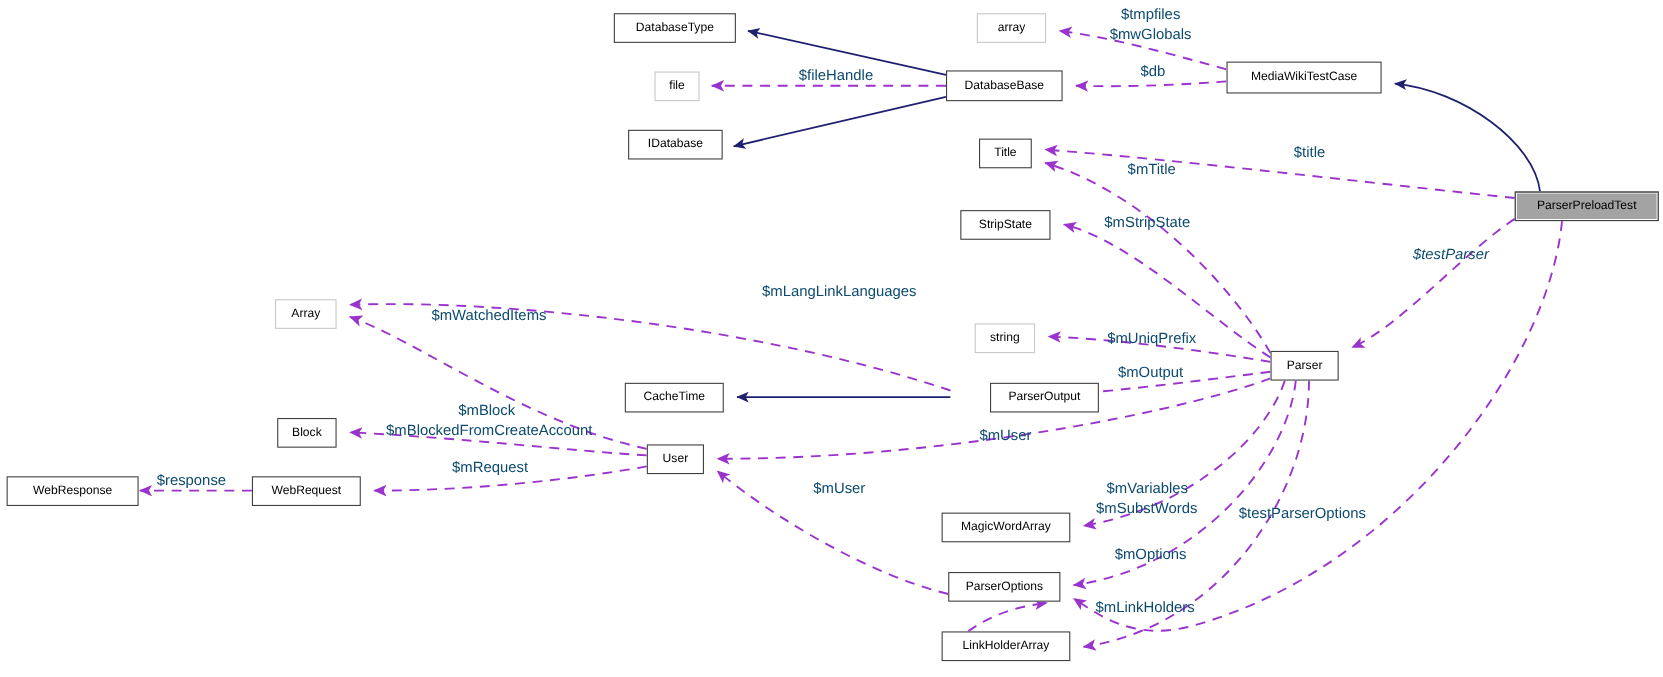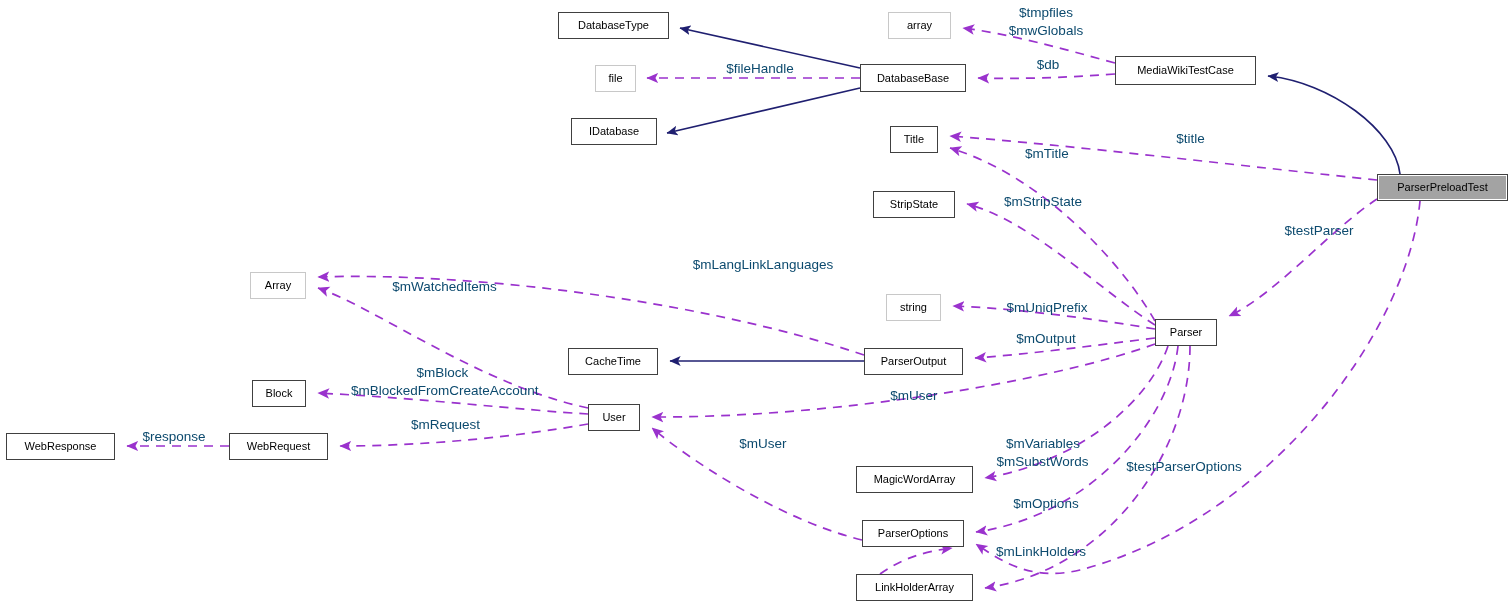--- a/index.html
+++ b/index.html
@@ -164,30 +164,30 @@
   </div>
   <div class="node faint" style="left:886px; top:294px; width:55px; height:27px;">
     <span>string</span>
   </div>
   <div class="node solid" style="left:1155px; top:319px; width:62px; height:27px;">
     <span>Parser</span>
   </div>
   <div class="node solid" style="left:568px; top:348px; width:90px; height:27px;">
     <span>CacheTime</span>
   </div>
-  <div class="node solid" style="left:864px; top:348px; width:99px; height:27px;">
+  <div class="node solid" style="left:900px; top:348px; width:99px; height:27px;">
     <span>ParserOutput</span>
   </div>
   <div class="node solid" style="left:252px; top:380px; width:54px; height:27px;">
     <span>Block</span>
   </div>
   <div class="node solid" style="left:588px; top:404px; width:52px; height:27px;">
     <span>User</span>
   </div>
-  <div class="node solid" style="left:6px; top:433px; width:109px; height:27px;">
+  <div class="node solid" style="left:6px; top:433px; width:120px; height:27px;">
     <span>WebResponse</span>
   </div>
   <div class="node solid" style="left:229px; top:433px; width:99px; height:27px;">
     <span>WebRequest</span>
   </div>
   <div class="node solid" style="left:856px; top:466px; width:117px; height:27px;">
     <span>MagicWordArray</span>
   </div>
   <div class="node solid" style="left:862px; top:520px; width:102px; height:27px;">
     <span>ParserOptions</span>
@@ -196,21 +196,21 @@
     <span>LinkHolderArray</span>
   </div>
 
   <div class="edge-label" style="left:1011px; top:5px; width:70px;">$tmpfiles</div>
   <div class="edge-label" style="left:1000px; top:23px; width:92px;">$mwGlobals</div>
   <div class="edge-label" style="left:1031px; top:57px; width:34px;">$db</div>
   <div class="edge-label" style="left:720px; top:61px; width:80px;">$fileHandle</div>
   <div class="edge-label" style="left:1168px; top:131px; width:45px;">$title</div>
   <div class="edge-label" style="left:1019px; top:146px; width:56px;">$mTitle</div>
   <div class="edge-label" style="left:997px; top:194px; width:92px;">$mStripState</div>
-  <div class="edge-label" style="left:1280px; top:223px; width:78px;">$testParser</div>
+  <div class="edge-label" style="left:1280px; top:223px; width:78px;font-style:italic;">$testParser</div>
   <div class="edge-label" style="left:690px; top:257px; width:146px;">$mLangLinkLanguages</div>
   <div class="edge-label" style="left:388px; top:279px; width:113px;">$mWatchedItems</div>
   <div class="edge-label" style="left:1002px; top:300px; width:90px;">$mUniqPrefix</div>
   <div class="edge-label" style="left:1010px; top:331px; width:72px;">$mOutput</div>
   <div class="edge-label" style="left:414px; top:365px; width:57px;">$mBlock</div>
   <div class="edge-label" style="left:351px; top:383px; width:184px;">$mBlockedFromCreateAccount</div>
   <div class="edge-label" style="left:887px; top:388px; width:54px;">$mUser</div>
   <div class="edge-label" style="left:406px; top:417px; width:79px;">$mRequest</div>
   <div class="edge-label" style="left:139px; top:429px; width:70px;">$response</div>
   <div class="edge-label" style="left:736px; top:436px; width:54px;">$mUser</div>

